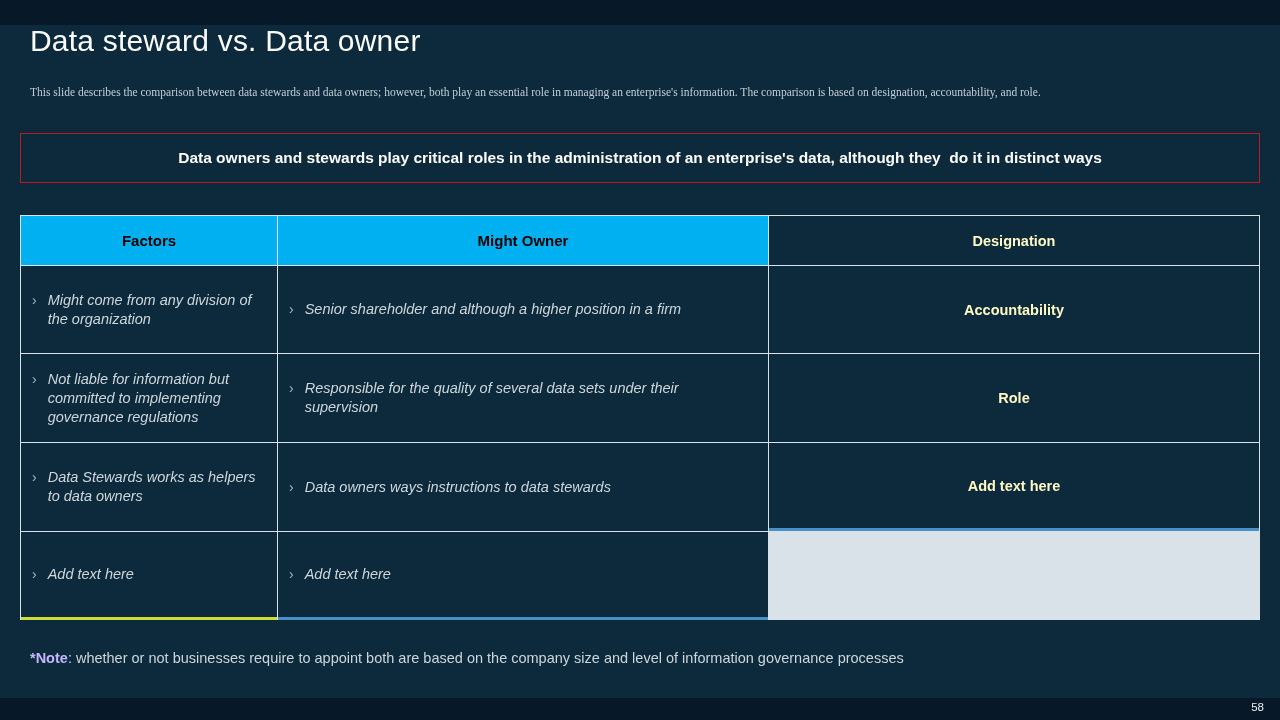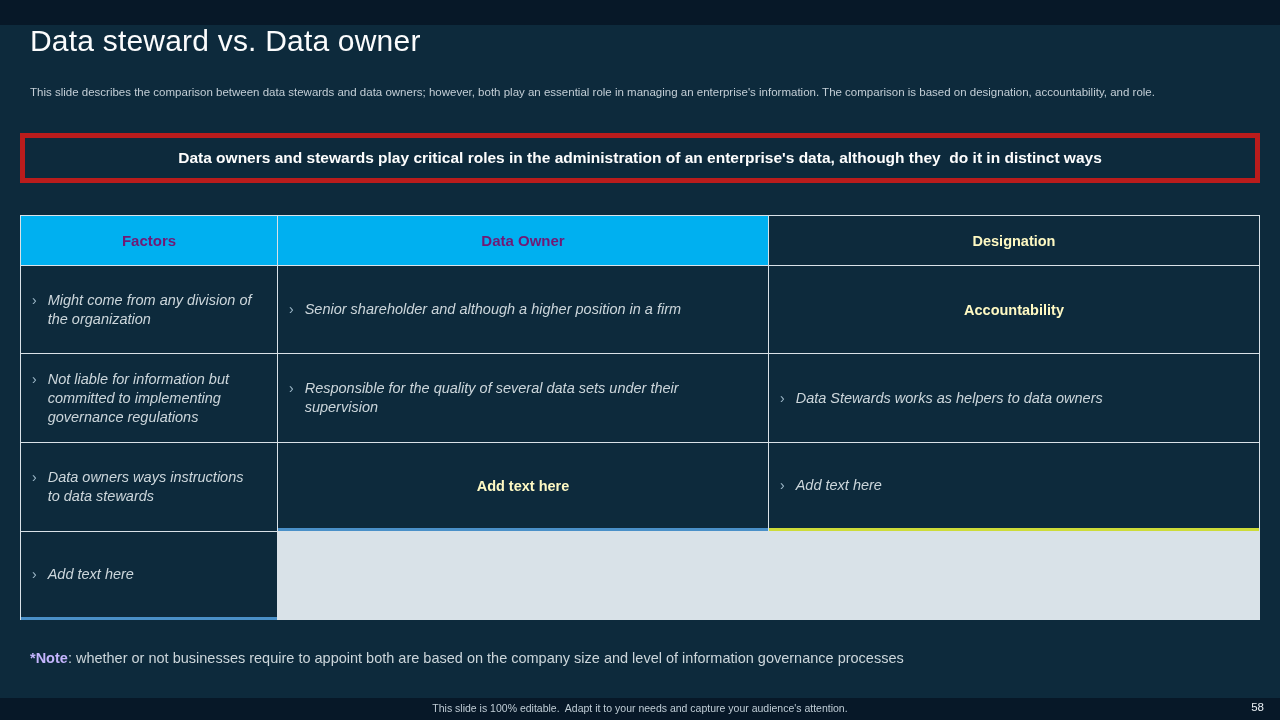--- a/index.html
+++ b/index.html
@@ -19,43 +19,43 @@
   .bottom-band {
     position:absolute; left:0; top:698px; width:1280px; height:22px;
     background:#071828;
   }
   .title {
     position:absolute; left:30px; top:24px;
     font-size:30px; font-weight:400; color:#fbfcfd; letter-spacing:.2px;
   }
   .subtitle {
     position:absolute; left:30px; top:85px; width:1225px;
-    font-size:11.5px; color:#c3ced6; line-height:14px;
+    font-size:11.5px; color:#c3ced6; line-height:14px;font-family:Liberation Serif, serif;
   }
   .banner {
     position:absolute; left:20px; top:133px; width:1240px; height:50px;
-    border:5px solid #b91c1c;
+    border:1px solid #b91c1c;
     display:flex; align-items:center; justify-content:center;
   }
   .banner-text {
     font-size:15.5px; font-weight:bold; color:#fdfdfd; white-space:pre-wrap;
   }
   .cmp-table {
     position:absolute; left:20px; top:215px;
     display:grid;
     grid-template-columns:256px 490px 490px;
     grid-template-rows:49px 87px 88px 88px 88px;
     gap:1px;
     background:#d9e2e8;
     padding:1px 1px 0 1px;
   }
   .cell { background:#0d2a3c; display:flex; align-items:center; }
   .th {
     justify-content:center;
-    font-size:15px; font-weight:bold; color:#701a75;
+    font-size:15px; font-weight:bold; color:#000000;
   }
   .th-cyan   { background:#00b0f0; }
   .th-yellow { background:#ffff00; }
   .factor {
     justify-content:center; text-align:center;
     font-size:14.5px; font-weight:bold; color:#fef9c3;
   }
   .content { padding:0 18px 0 11px; }
   .item { display:flex; align-items:flex-start; }
   .bullet {
@@ -90,21 +90,21 @@
 
   <div class="subtitle">This slide describes the comparison between data stewards and data owners; however, both play an essential role in managing an enterprise's information. The comparison is based on designation, accountability, and role.</div>
 
   <div class="banner">
     <span class="banner-text">Data owners and stewards play critical roles in the administration of an enterprise's data, although they  do it in distinct ways</span>
   </div>
 
   <div class="cmp-table">
 
     <div class="cell th th-cyan">Factors</div>
-    <div class="cell th th-cyan">Data Owner</div>
+    <div class="cell th th-cyan">Might Owner</div>
 
     <div class="cell factor">Designation</div>
     <div class="cell content">
       <div class="item">
         <span class="bullet">›</span>
         <span class="item-text">Might come from any division of the organization</span>
       </div>
     </div>
     <div class="cell content">
       <div class="item">
@@ -120,20 +120,21 @@
         <span class="item-text" style="max-width:400px;">Not liable for information but committed to implementing governance regulations</span>
       </div>
     </div>
     <div class="cell content">
       <div class="item">
         <span class="bullet">›</span>
         <span class="item-text" style="max-width:390px;">Responsible for the quality of several data sets under their supervision</span>
       </div>
     </div>
 
+    <div class="cell factor">Role</div>
     <div class="cell content">
       <div class="item">
         <span class="bullet">›</span>
         <span class="item-text">Data Stewards works as helpers to data owners</span>
       </div>
     </div>
     <div class="cell content">
       <div class="item">
         <span class="bullet">›</span>
         <span class="item-text">Data owners ways instructions to data stewards</span>
@@ -154,16 +155,15 @@
       </div>
     </div>
 
   </div>
 
   <div class="note">
     <span class="note-label">*Note</span><span>: whether or not businesses require to appoint both are based on the company size and level of information governance processes</span>
   </div>
 
   <div class="bottom-band"></div>
-  <div class="footer-text">This slide is 100% editable.  Adapt it to your needs and capture your audience's attention.</div>
   <div class="page-number">58</div>
 
 </div>
 
 </body></html>

